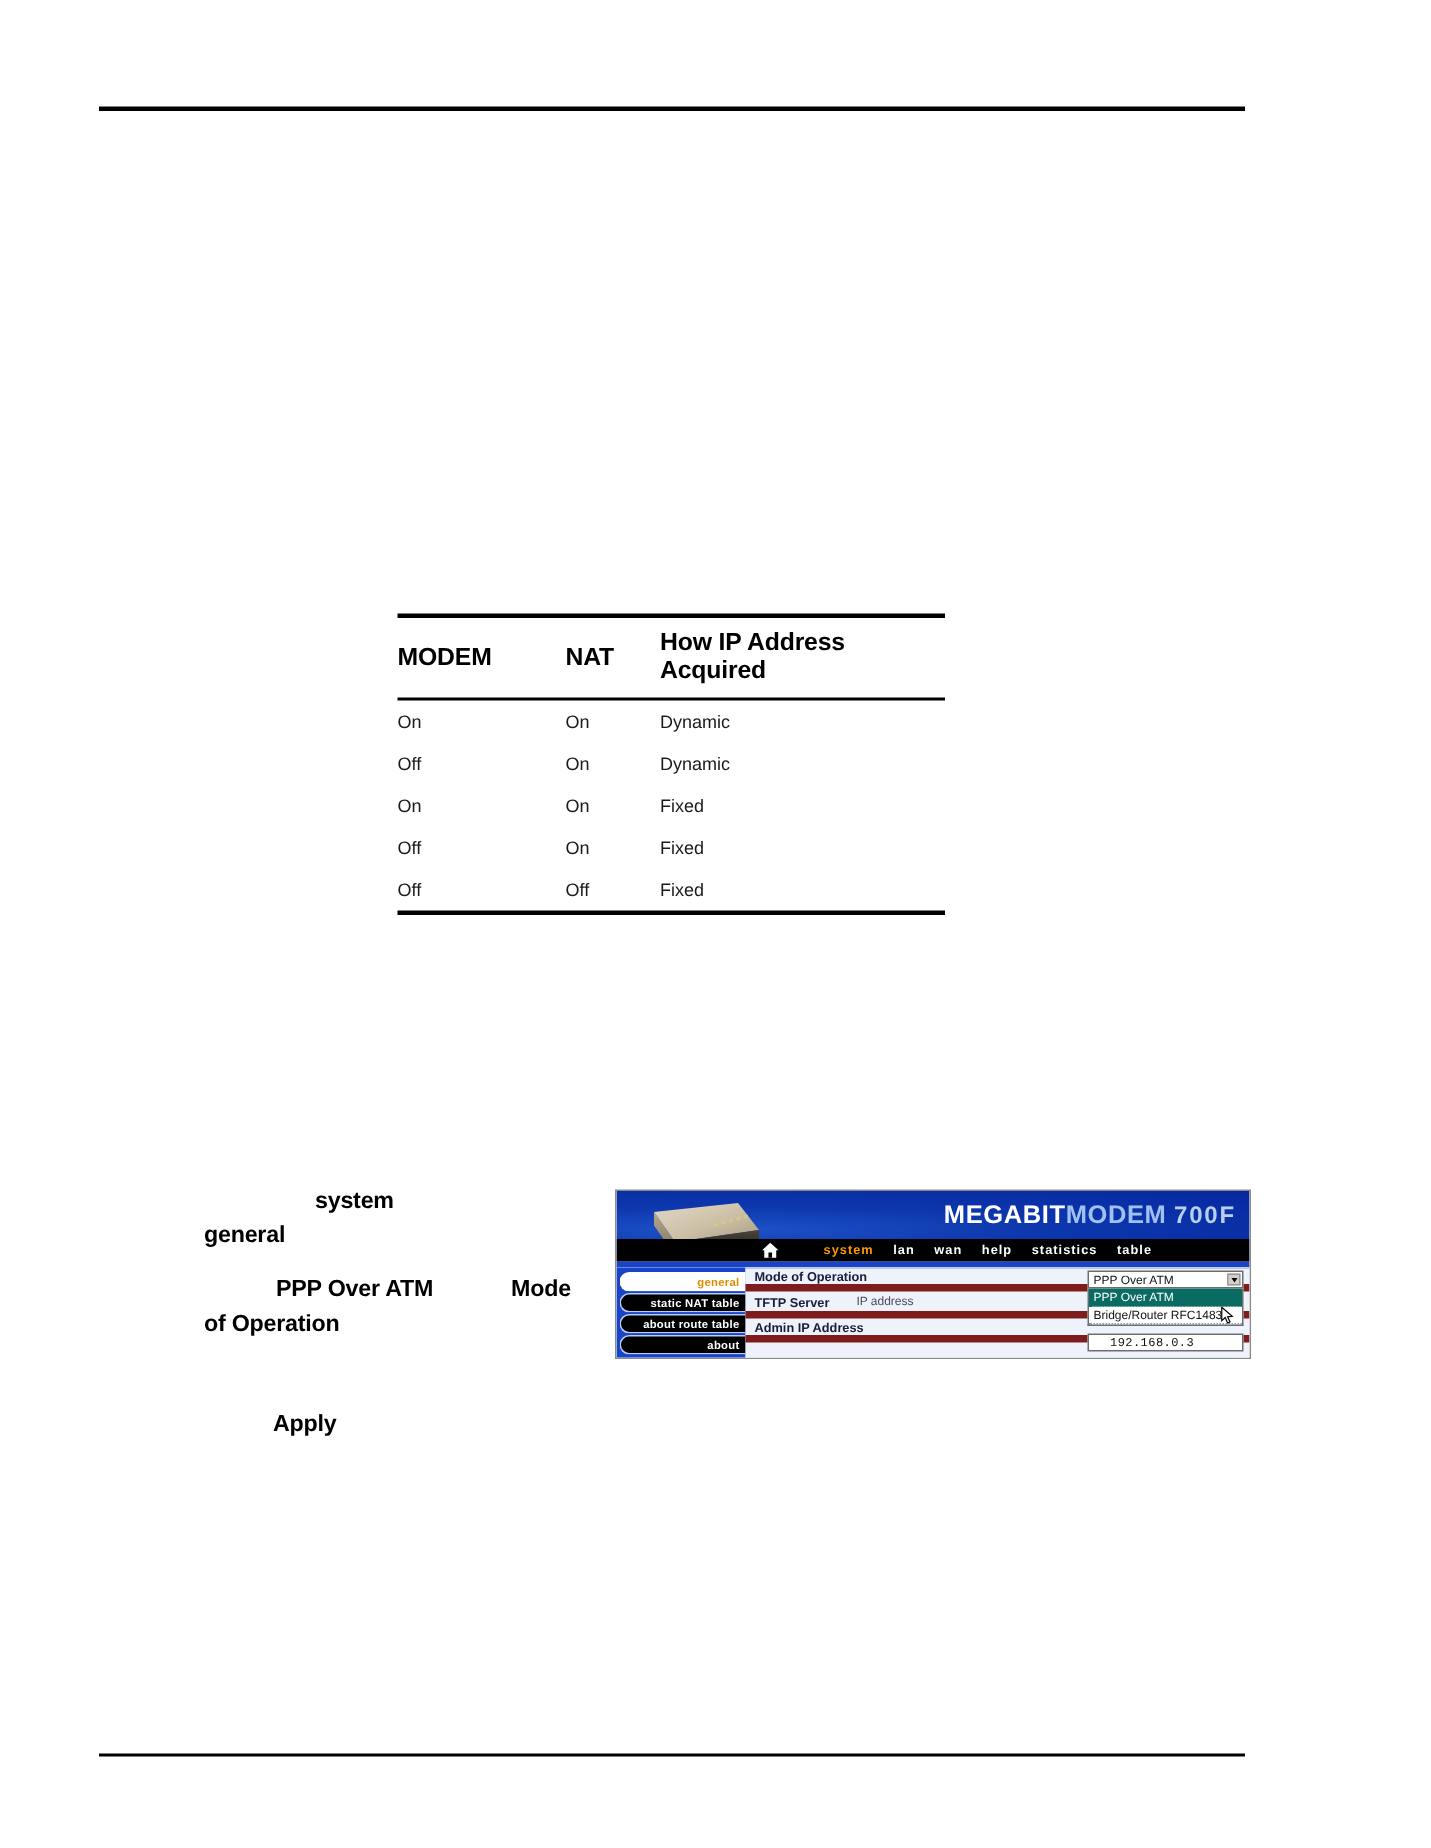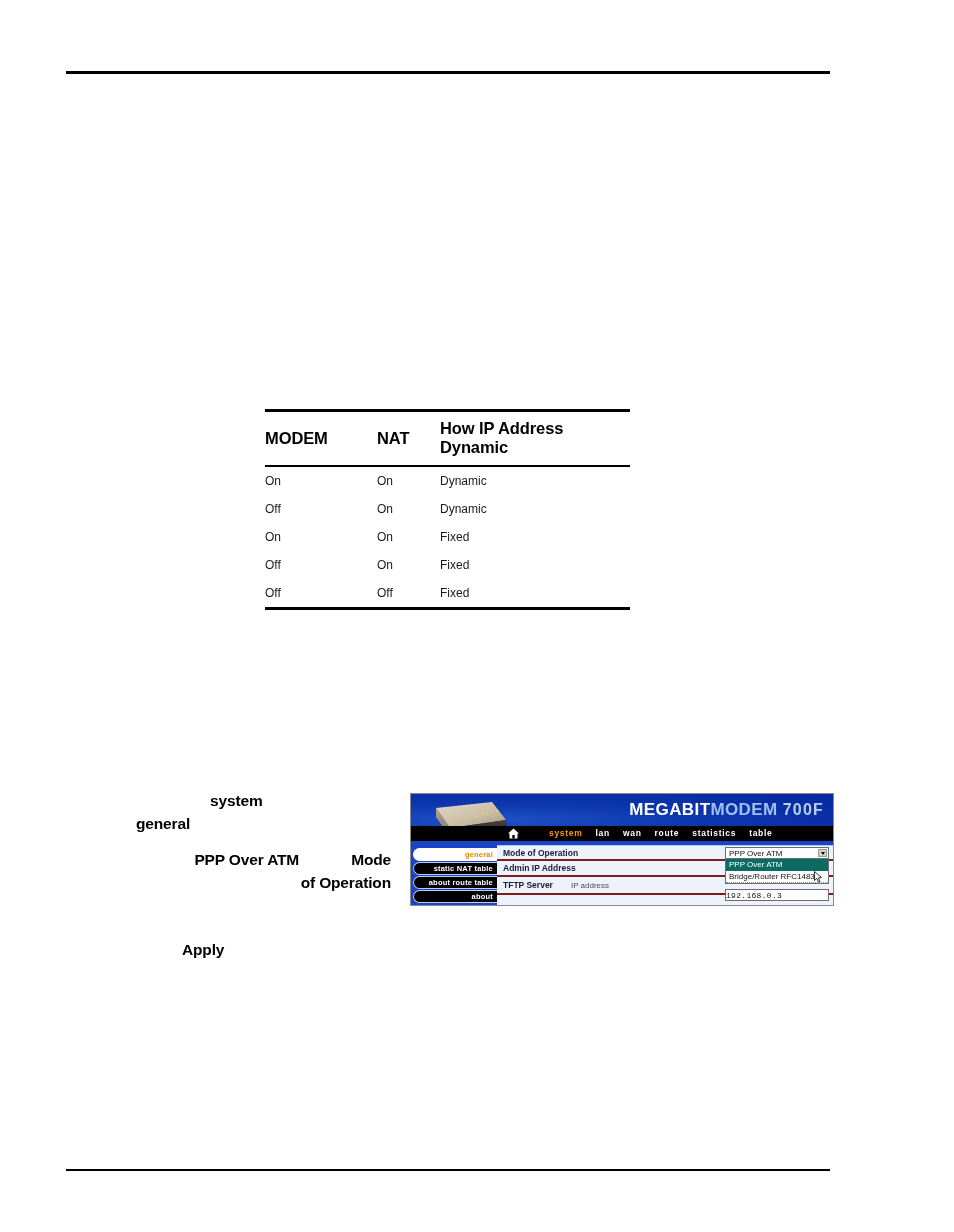--- a/index.html
+++ b/index.html
@@ -84,21 +84,21 @@
     position: absolute;
     left: 136px;
     width: 255px;
     font-size: 15.5px;
     font-weight: bold;
     line-height: 23px;
     color: #000;
     letter-spacing: -0.15px;
   }
   .p1 { top: 789px; }
-  .p2 { top: 848px; text-align: right; }
+  .p2 { top: 848px; }
   .p3 { top: 938px; }
   .indent-1 { display: inline-block; width: 74px; }
   .indent-2 { display: inline-block; width: 48px; }
   .indent-3 { display: inline-block; width: 46px; }
   .gap-mid { display: inline-block; width: 52px; }
 
   
   #shot {
     position: absolute;
     left: 410px;
@@ -216,21 +216,21 @@
     border-color: #ffffff;
   }
 
   .shot-form {
     flex: 1;
     background: #eef2fb;
     position: relative;
   }
   .frow {
     height: 16px;
-    border-bottom: 2px solid #7f1d1d;
+    border-bottom: 5px solid #7f1d1d;
     display: flex;
     align-items: center;
     box-sizing: border-box;
   }
   .frow:first-child { border-top: 1px solid #b7c6e4; }
   .frow .flabel {
     font-size: 8.5px;
     font-weight: bold;
     color: #1b1b3a;
     padding-left: 6px;
@@ -315,42 +315,42 @@
     height: 12px;
   }
   .text-box {
     margin-top: 5px;
     height: 12px;
     background: #ffffff;
     border: 1px solid #6d6d6d;
     box-sizing: border-box;
     display: flex;
     align-items: center;
-    padding-left: 0;
+    padding-left: 14px;
     font-family: "Liberation Mono", monospace;
     font-size: 8px;
     color: #111;
     letter-spacing: 0.3px;
   }
 </style>
 </head>
 <body>
 
 <div id="page">
 
   <div class="rule-top"></div>
 
   <div class="data-table">
     <div class="tbl-rule-thick"></div>
     <table>
       <thead>
         <tr>
           <th class="col-dhcp">MODEM</th>
           <th class="col-nat">NAT</th>
-          <th class="col-how">How IP Address Dynamic</th>
+          <th class="col-how">How IP Address Acquired</th>
         </tr>
       </thead>
     </table>
     <div class="tbl-rule-mid"></div>
     <table>
       <tbody>
         <tr>
           <td class="col-dhcp">On</td>
           <td class="col-nat">On</td>
           <td class="col-how">Dynamic</td>
@@ -433,21 +433,21 @@
 
       <div class="navbar">
         <svg class="nav-home" viewBox="0 0 13 13">
           <polygon points="6.5,1.5 12,6.5 10.5,6.5 10.5,11.5 2.5,11.5 2.5,6.5 1,6.5" fill="#ffffff"></polygon>
           <rect x="5.3" y="8" width="2.4" height="3.5" fill="#000000"></rect>
         </svg>
         <div class="nav-items">
           <span class="active">system</span>
           <span>lan</span>
           <span>wan</span>
-          <span>route</span>
+          <span>help</span>
           <span>statistics</span>
           <span>table</span>
         </div>
       </div>
     </div>
 
     <div class="blue-strip"></div>
 
     <div class="shot-main">
 
@@ -456,26 +456,26 @@
         <div class="pill">static NAT table</div>
         <div class="pill">about route table</div>
         <div class="pill">about</div>
       </div>
 
       <div class="shot-form">
 
         <div class="frow">
           <span class="flabel">Mode of Operation</span>
         </div>
-        <div class="frow">
-          <span class="flabel">Admin IP Address</span>
-        </div>
         <div class="frow tall">
           <span class="flabel">TFTP Server</span>
           <span class="fsub">IP address</span>
+        </div>
+        <div class="frow">
+          <span class="flabel">Admin IP Address</span>
         </div>
 
         <div class="ctrl-col">
 
           <div class="select-box">
             <span>PPP Over ATM</span>
             <span class="select-arrow">
                 <i></i>
               </span>
           </div>

